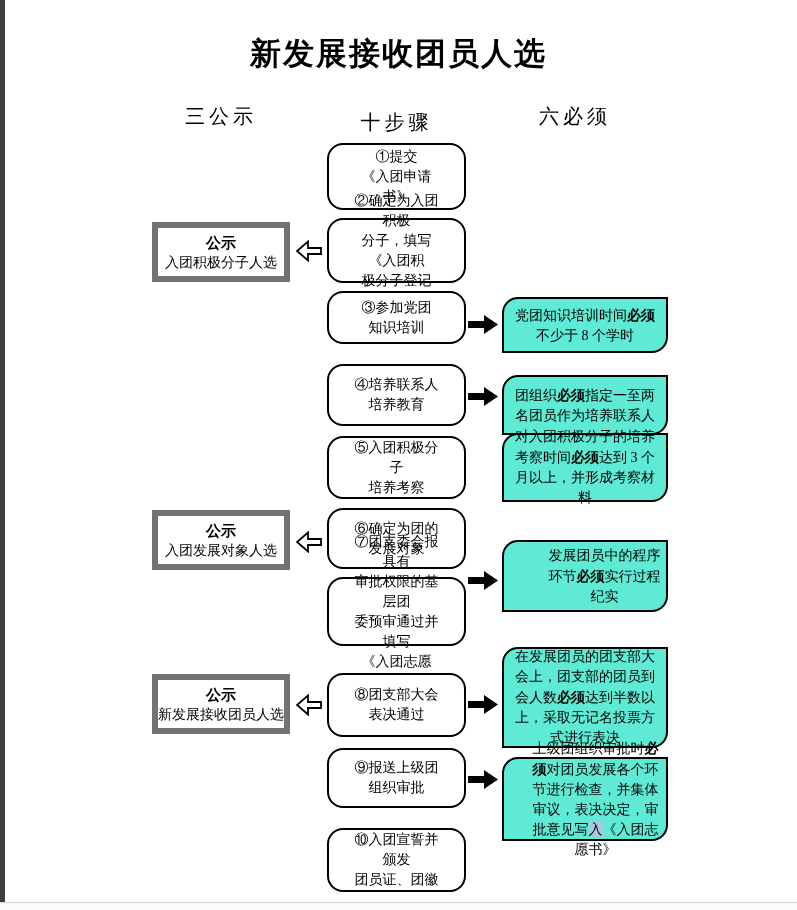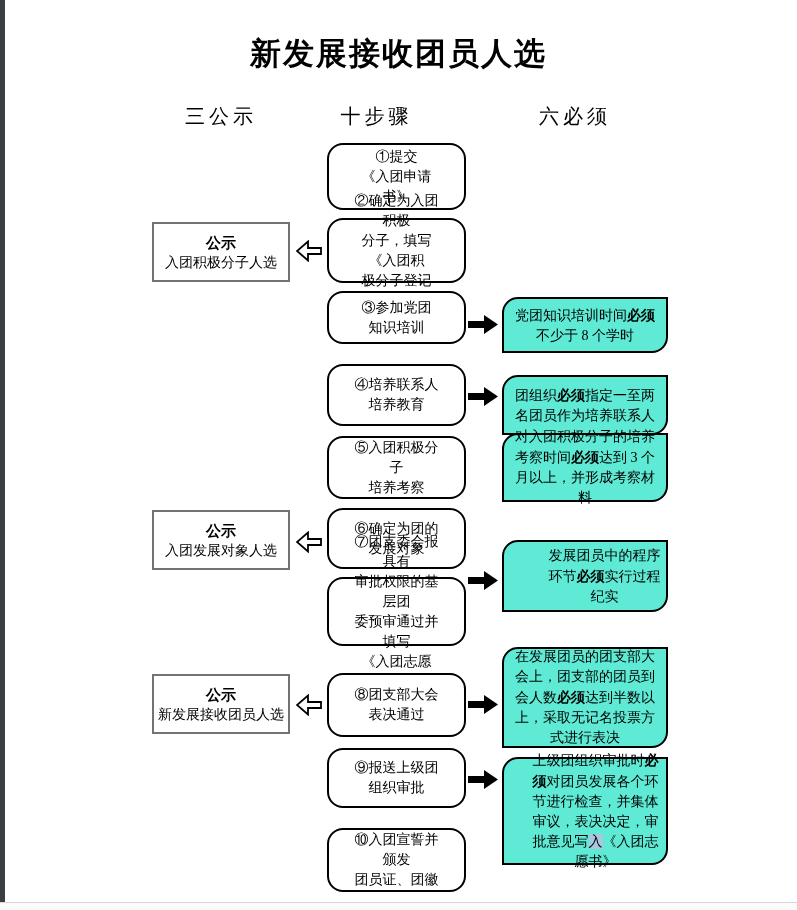--- a/index.html
+++ b/index.html
@@ -10,60 +10,60 @@
 
   .edge-strip { position: absolute; left: 0; top: 0; width: 5px; height: 903px; background: #3b3f42; }
   .bottom-line { position: absolute; left: 0; top: 902px; width: 797px; height: 1px; background: #d7d7d7; }
   .below-page { position: absolute; left: 0; top: 903px; width: 797px; height: 7px; background: #fbfbfb; }
 
   .title { position: absolute; left: 0; top: 33px; width: 797px; text-align: center;
            font-size: 31px; font-weight: bold; letter-spacing: 2px; }
 
   .colhead { position: absolute; top: 103px; font-size: 20px; text-align: center; letter-spacing: 4px; }
   .ch-left   { left: 152px; width: 138px; }
-  .ch-center { left: 307px; width: 139px; }
+  .ch-center { left: 327px; width: 139px; margin-top: 6px; }
   .ch-right  { left: 492px; width: 166px; }
 
   
   .cbox { position: absolute; left: 327px; width: 139px; border: 2px solid #000;
           border-radius: 16px; background: #fff; display: flex; align-items: center;
           justify-content: center; text-align: center; font-size: 14px; line-height: 20px;
           white-space: pre-line; padding: 20px; }
   .c1  { top: 143px; height: 67px; }
   .c2  { top: 218px; height: 65px; }
   .c3  { top: 291px; height: 53px; }
   .c4  { top: 364px; height: 62px; }
   .c5  { top: 436px; height: 63px; }
   .c6  { top: 508px; height: 61px; }
   .c7  { top: 577px; height: 69px; }
   .c8  { top: 673px; height: 64px; }
   .c9  { top: 748px; height: 60px; }
   .c10 { top: 828px; height: 64px; }
 
   
-  .lbox { position: absolute; left: 152px; width: 138px; border: 2px solid #737373;
+  .lbox { position: absolute; left: 152px; width: 138px; border: 6px solid #737373;
           background: #fff; display: flex; flex-direction: column; align-items: center;
           justify-content: center; text-align: center; }
   .l1 { top: 222px; height: 60px; }
   .l2 { top: 510px; height: 60px; }
   .l3 { top: 674px; height: 60px; }
   .lb-title { font-family: "Liberation Sans", sans-serif; font-weight: bold; font-size: 15px; line-height: 21px; }
   .lb-sub   { font-size: 14px; line-height: 20px; }
 
   
   .rbox { position: absolute; left: 502px; width: 166px; border: 2px solid #000;
           border-radius: 16px 0 16px 0; background: #5eead4; display: flex; align-items: center;
           justify-content: center; text-align: center; font-size: 14px; line-height: 20px;
           padding: 2px 5px; }
   .r1 { top: 297px; height: 56px; }
   .r2 { top: 375px; height: 60px; }
   .r3 { top: 433px; height: 69px; }
   .r4 { top: 540px; height: 72px; padding-left: 44px; }
   .r5 { top: 647px; height: 101px; }
-  .r6 { top: 757px; height: 108px; padding-left: 26px; }
+  .r6 { top: 757px; height: 84px; padding-left: 26px; }
 
   .bold { font-family: "Liberation Sans", sans-serif; font-weight: bold; }
   .hl   { background: #a9c7de; }
 
   .arrow { position: absolute; display: block; }
   .arr-r { left: 468px; width: 30px; height: 19px; }
   .ar1 { top: 315px; } .ar2 { top: 387px; } .ar3 { top: 571px; }
   .ar4 { top: 695px; } .ar5 { top: 770px; }
   .arr-l { left: 296px; width: 26px; height: 22px; }
   .al1 { top: 240px; } .al2 { top: 531px; } .al3 { top: 694px; }

